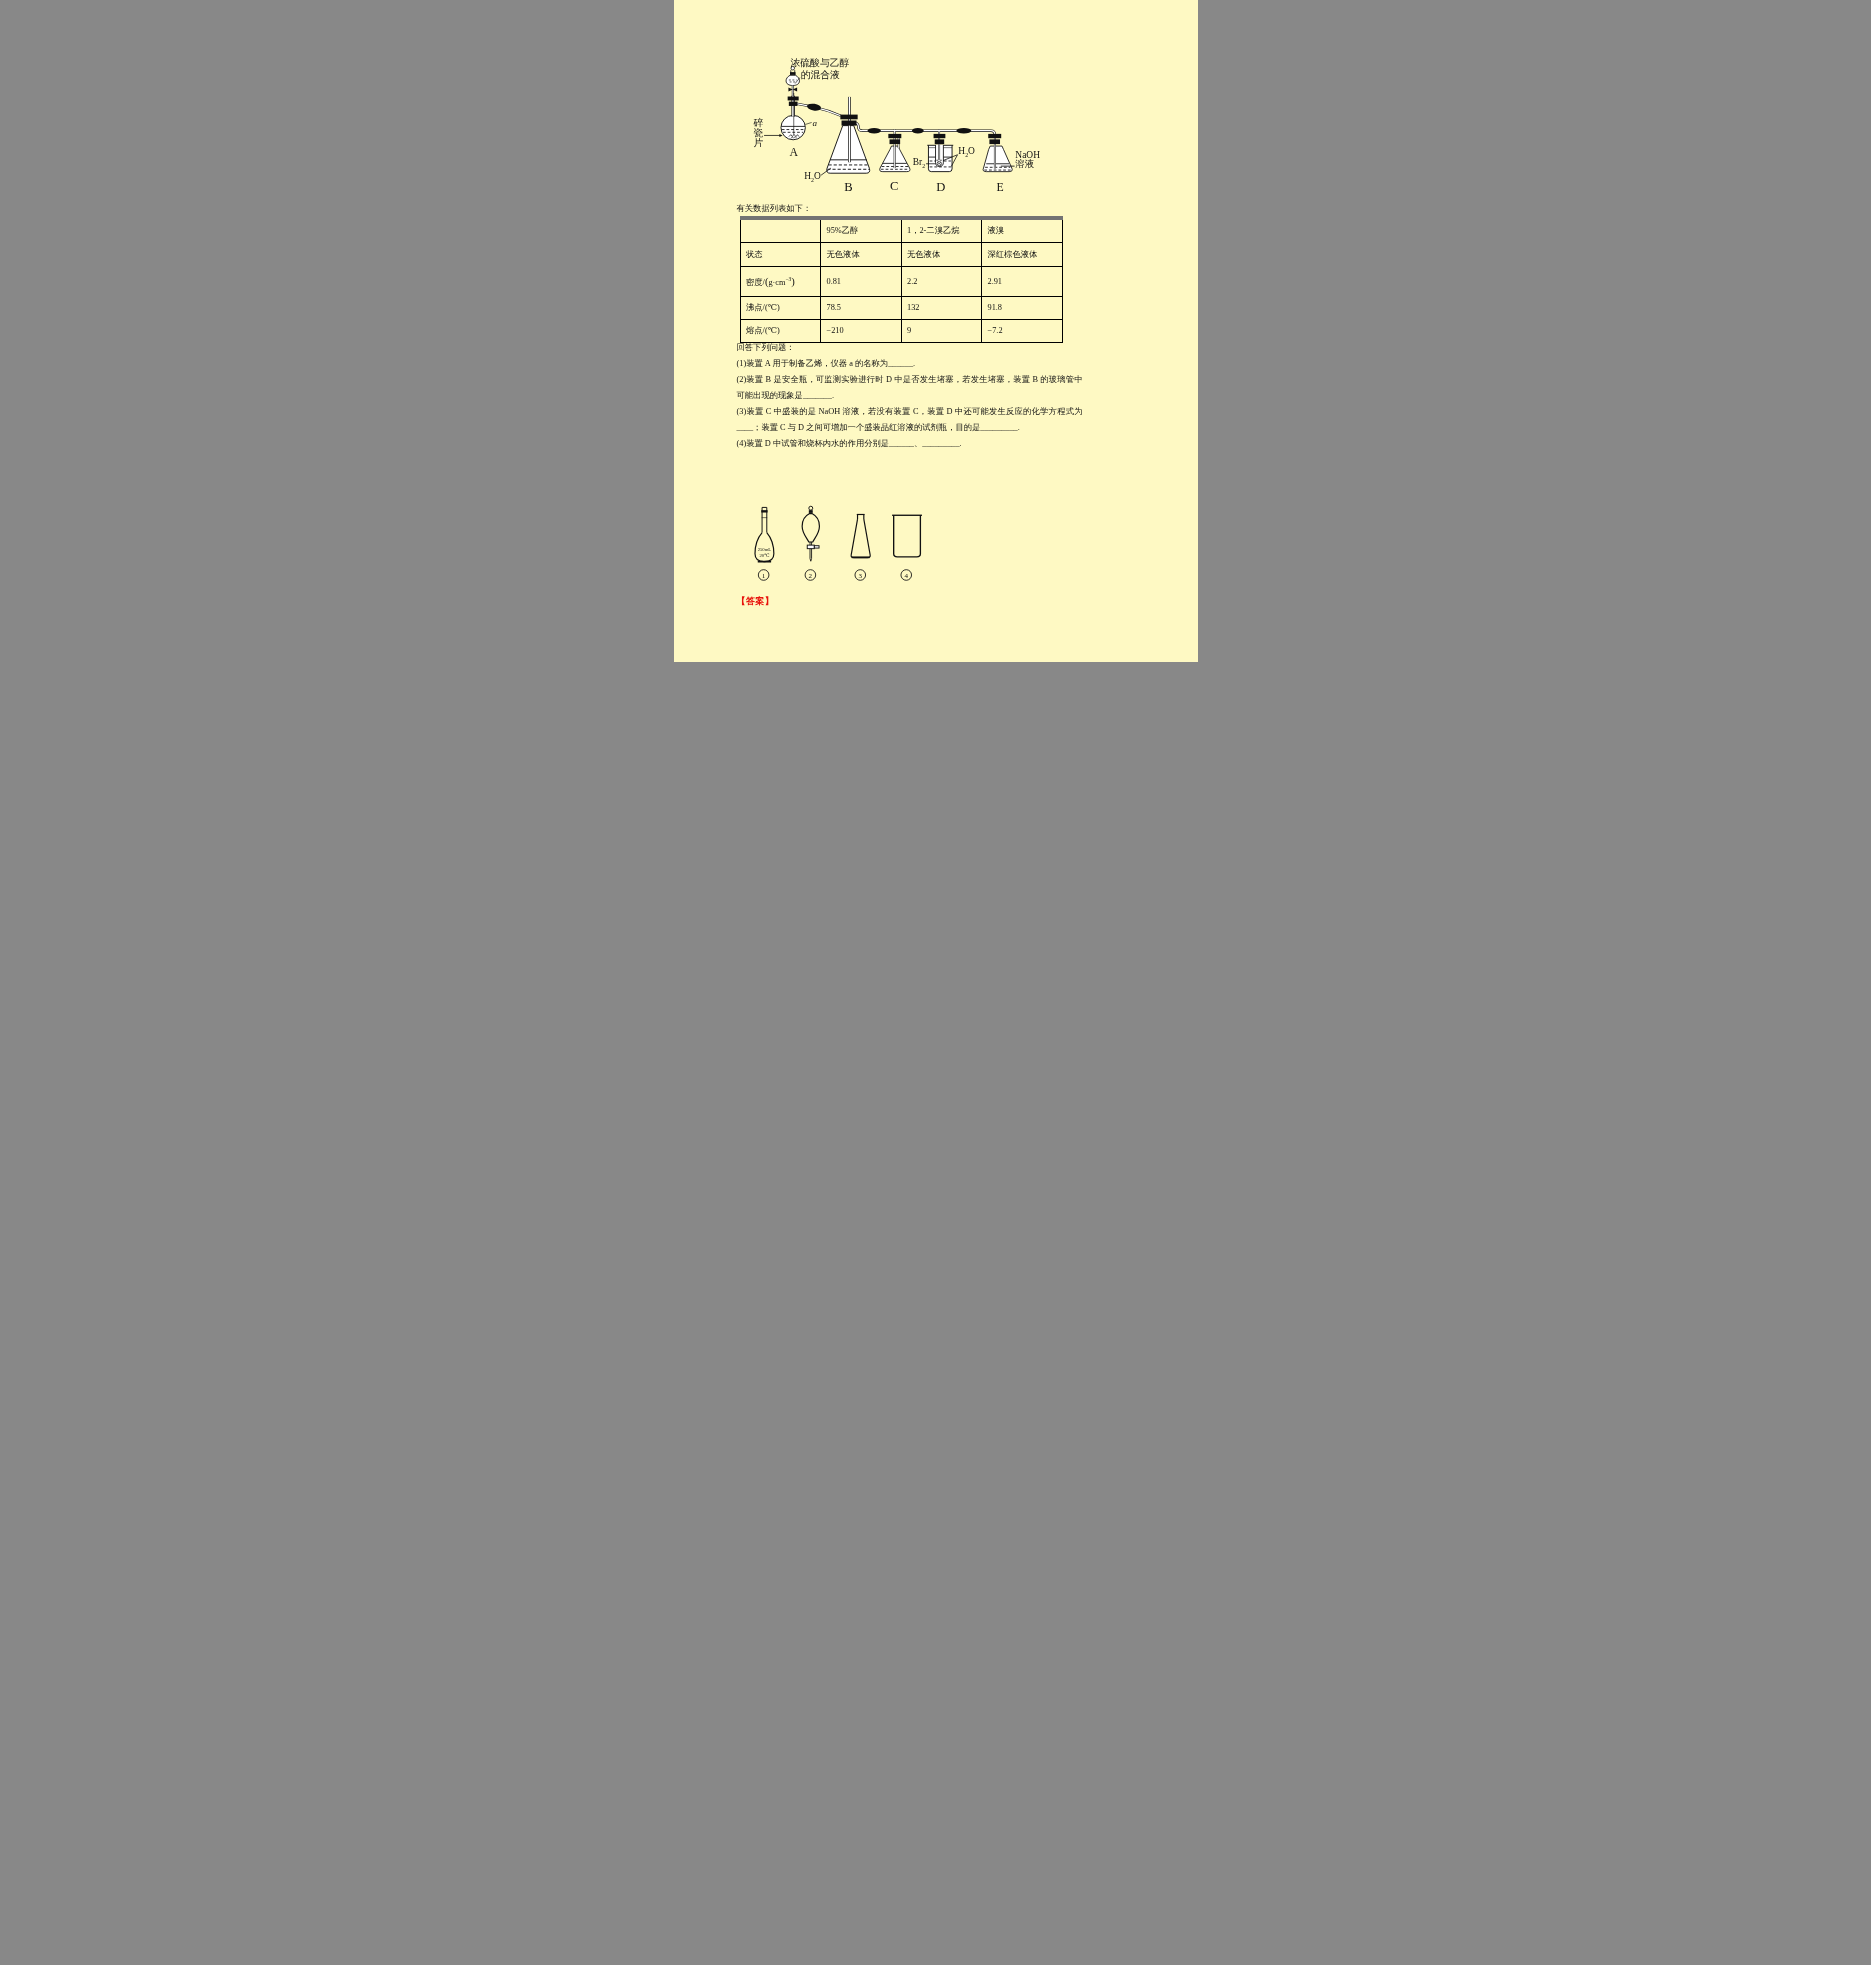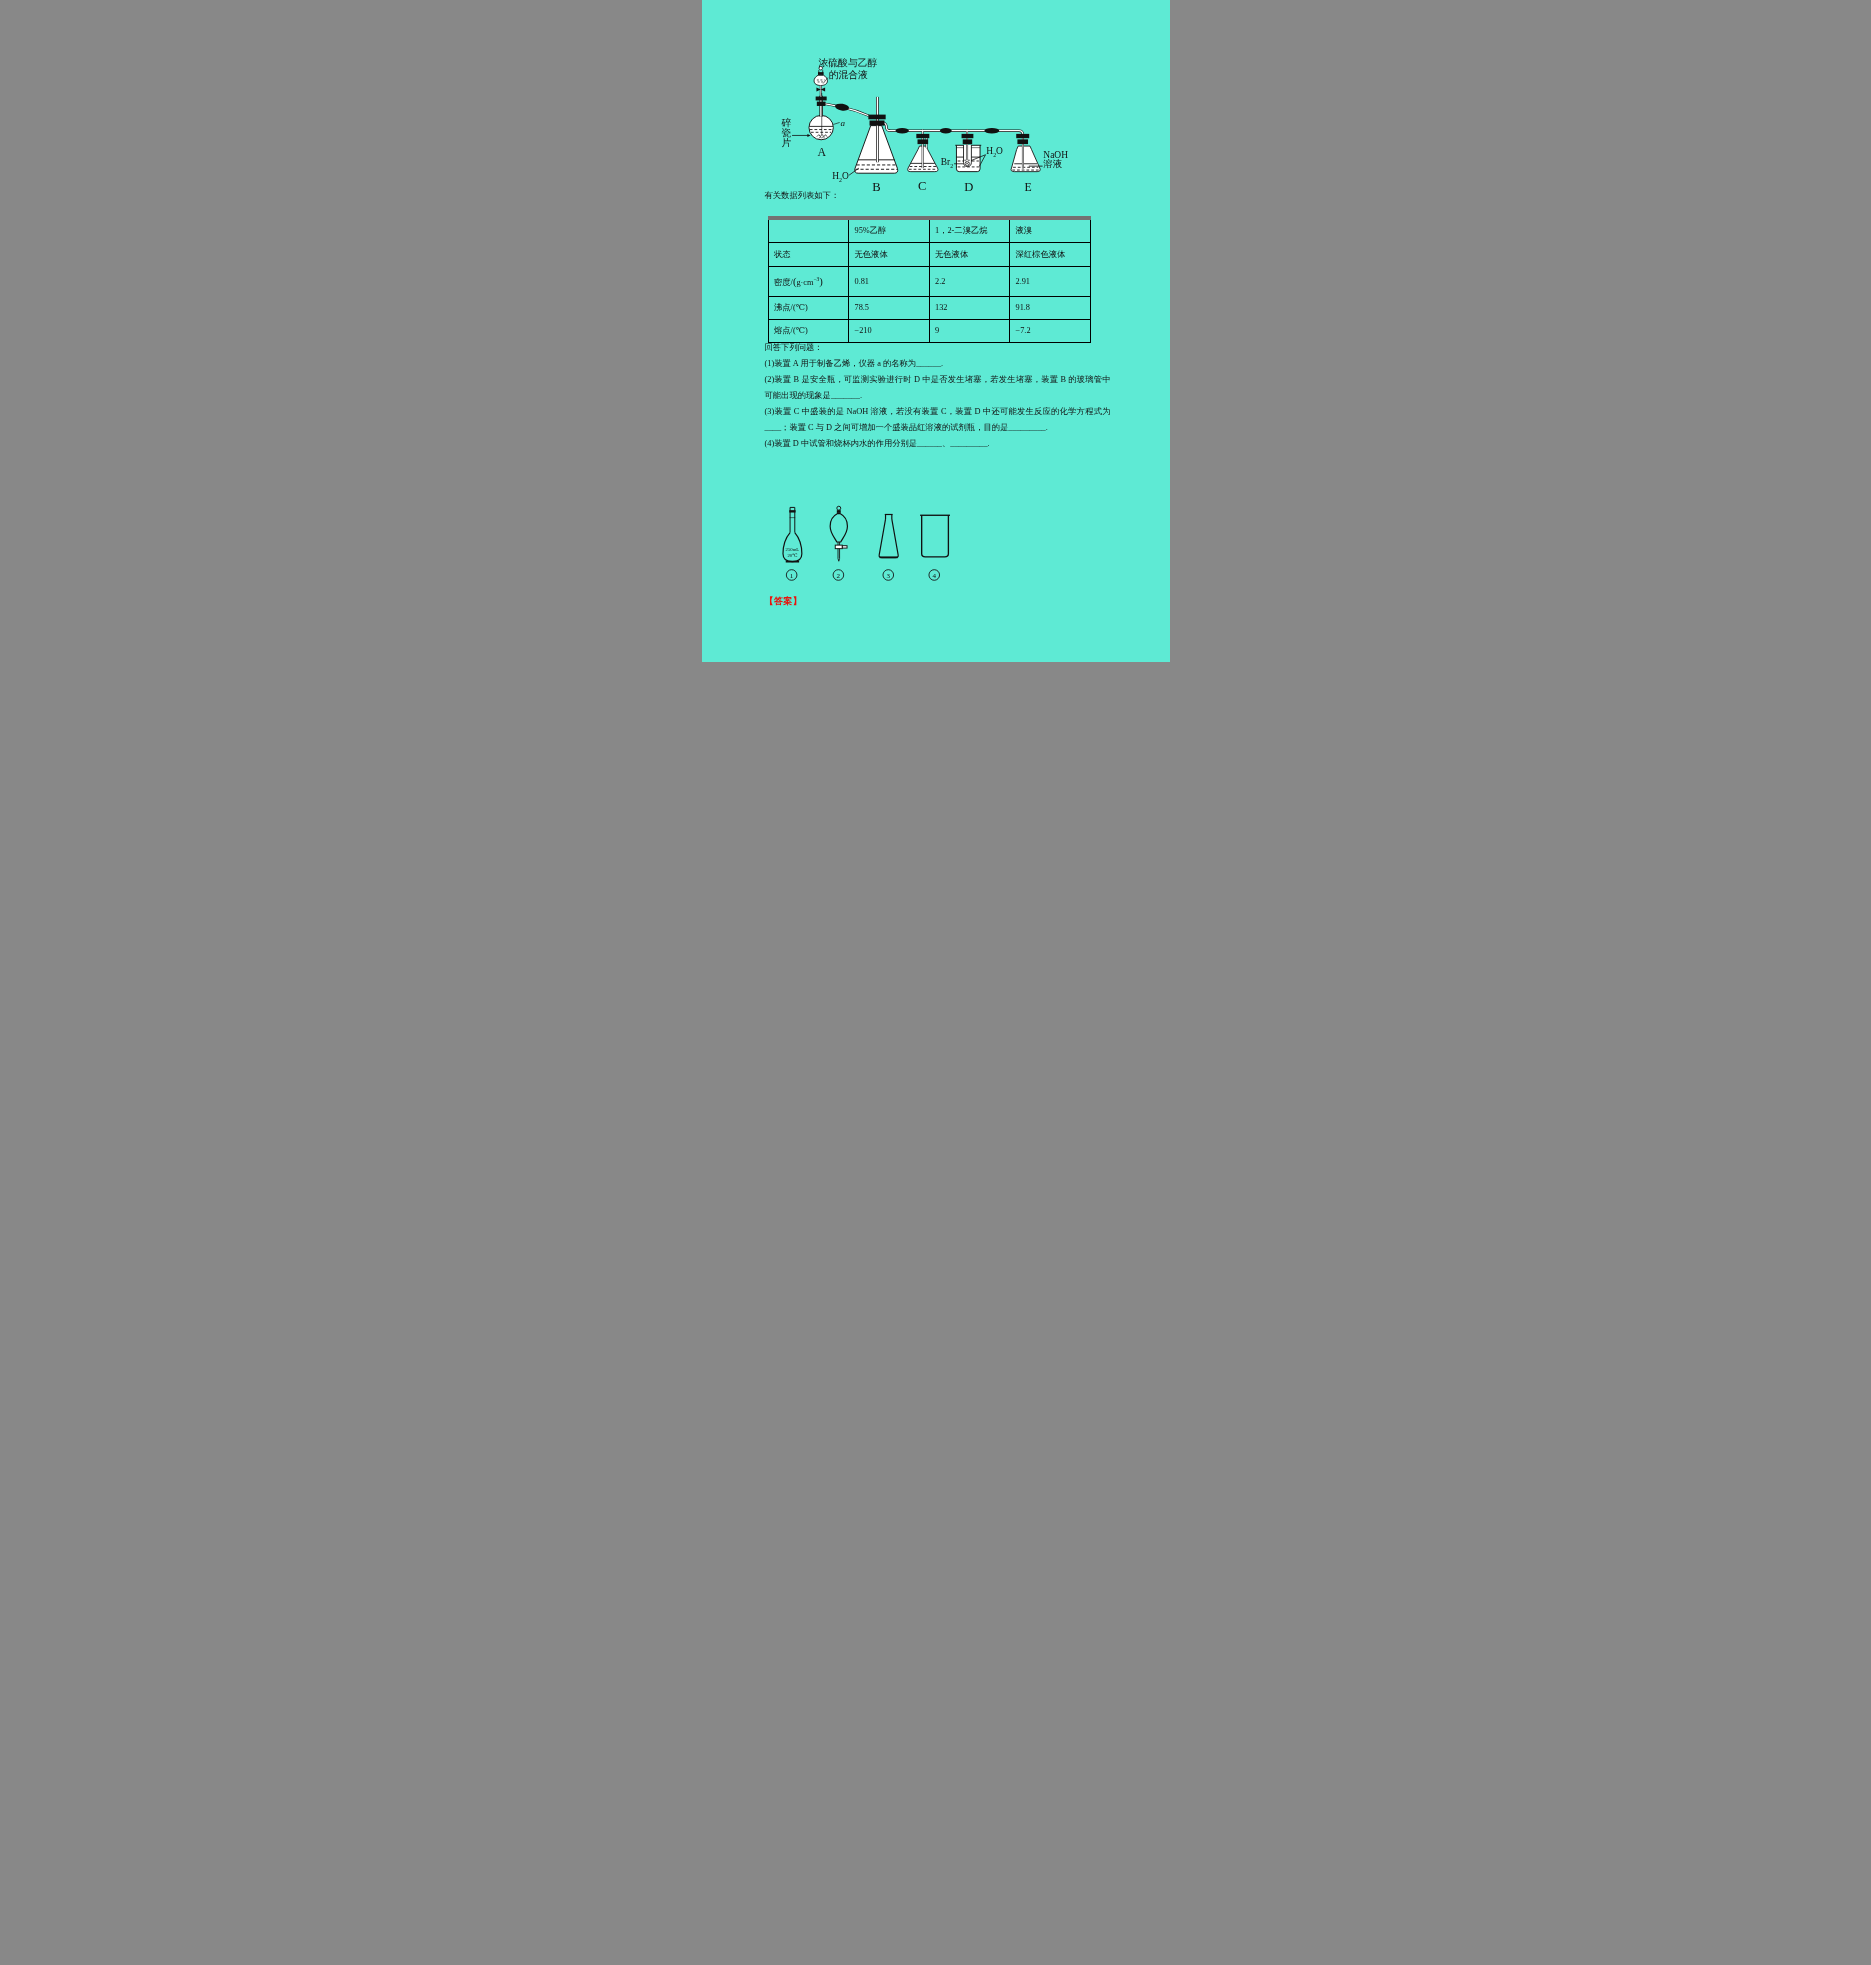--- a/index.html
+++ b/index.html
@@ -1,20 +1,20 @@
 <!DOCTYPE html>
 <html style="font-size:6.3px"><head>
 <meta charset="utf-8">
 <style>
   html,body{margin:0;padding:0;background:#888;}
-  .page{position:relative;width:468px;height:662px;background:#5eead4;margin:0 auto;
+  .page{position:relative;width:524px;height:662px;background:#fef9c3;margin:0 auto;
         font-family:"Liberation Serif","DejaVu Serif",serif;color:#111;}
   svg text{font-family:"Liberation Serif","DejaVu Serif",serif;fill:#111;}
   .abs{position:absolute;}
-  .intro{left:63px;top:190px;font-size:8.3px;}
+  .intro{left:63px;top:203px;font-size:8.3px;}
   table.datatable{position:absolute;left:66px;top:216px;width:323px;border-collapse:collapse;table-layout:fixed;}
   table.datatable{border-top:4px solid #737373;border-bottom:1.6px solid #000;}
   table.datatable td{border:0.8px solid #000;border-top:1.6px solid #000;border-bottom:1.6px solid #000;
         font-size:8.3px;padding:0.8px 2.4px 0.8px 5.5px;vertical-align:middle;overflow:hidden;white-space:nowrap;}
   tr.r-head td{height:20.4px;} tr.r1 td{height:21.6px;margin-left:47px;} tr.r2 td{height:27px;} tr.r3 td{height:20.4px;} tr.r4 td{height:20.4px;margin-top:48px;}
   .bigpar{font-size:10.6px;line-height:0;}
   sup.den{font-size:5.5px;vertical-align:super;}
   .questions{left:63px;top:340px;width:346px;font-size:8.3px;line-height:16px;text-align:justify;}
   .questions p{margin:0;}
   .answer-label{left:63px;top:595px;font-size:9px;font-weight:bold;color:#e8130c;letter-spacing:0.4px;}

